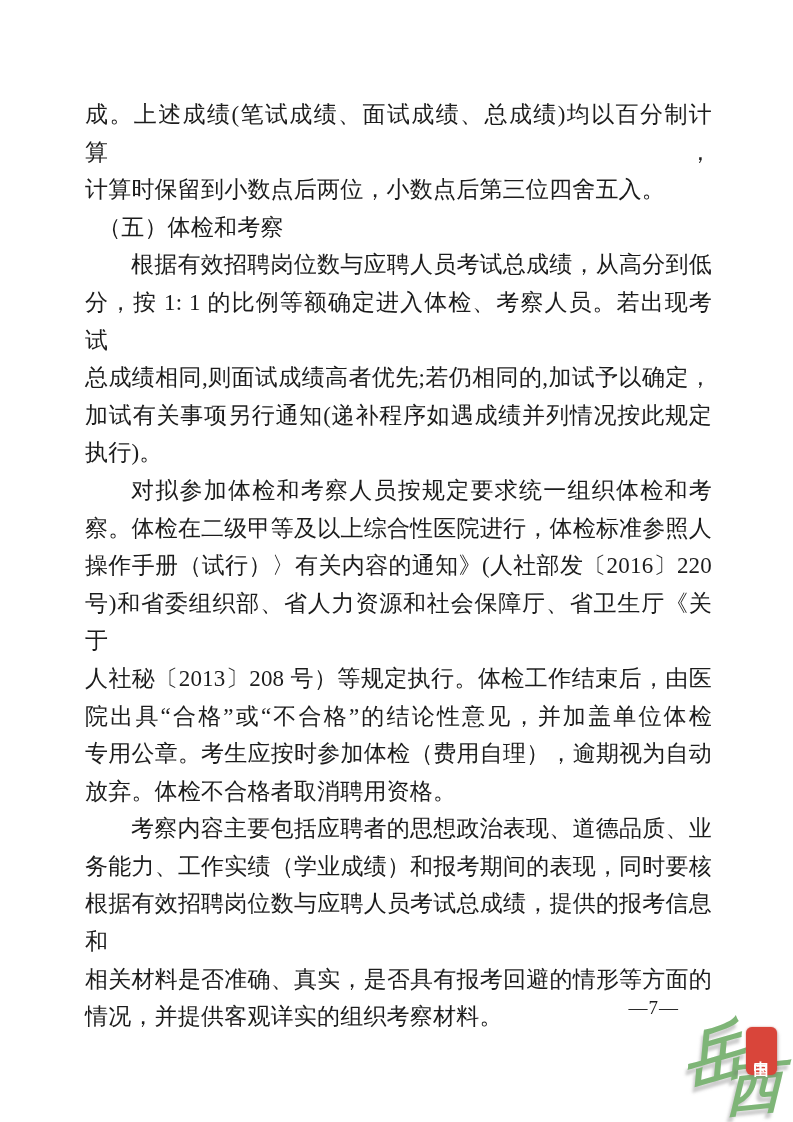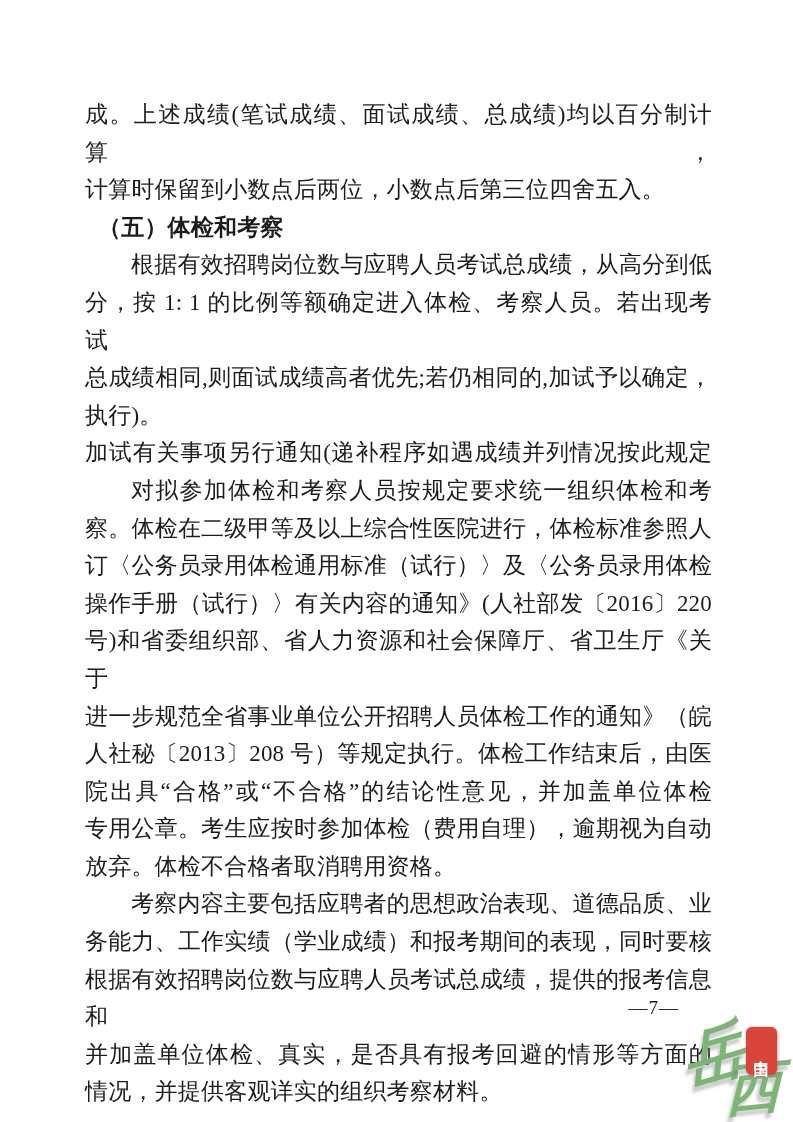--- a/index.html
+++ b/index.html
@@ -29,21 +29,21 @@
     text-justify: inter-character;
     word-break: break-all;
     white-space: normal;
   }
   .line.end {
     text-align: right;
     text-align-last: left;
   }
   .line.ind { text-indent: 46px; }
   .line.hd {
-    font-weight: bold;
+    font-weight: normal;
     text-indent: 13px;
     text-align: right;
     text-align-last: left;
   }
   .pagenum {
     position: absolute;
     top: 997px;
     right: 114px;
     font-size: 19px;
     letter-spacing: 1px;
@@ -103,36 +103,34 @@
 
 <div class="page">
 
   <div class="content">
     <div class="line">成。上述成绩(笔试成绩、面试成绩、总成绩)均以百分制计算，</div>
     <div class="line end">计算时保留到小数点后两位，小数点后第三位四舍五入。</div>
     <div class="line hd">（五）体检和考察</div>
     <div class="line ind">根据有效招聘岗位数与应聘人员考试总成绩，从高分到低</div>
     <div class="line">分，按 1: 1 的比例等额确定进入体检、考察人员。若出现考试</div>
     <div class="line">总成绩相同,则面试成绩高者优先;若仍相同的,加试予以确定，</div>
+    <div class="line">加试有关事项另行通知(递补程序如遇成绩并列情况按此规定</div>
     <div class="line end">执行)。</div>
-    <div class="line">加试有关事项另行通知(递补程序如遇成绩并列情况按此规定</div>
     <div class="line ind">对拟参加体检和考察人员按规定要求统一组织体检和考</div>
     <div class="line">察。体检在二级甲等及以上综合性医院进行，体检标准参照人</div>
-    <div class="line">订〈公务员录用体检通用标准（试行）〉及〈公务员录用体检</div>
     <div class="line">操作手册（试行）〉有关内容的通知》(人社部发〔2016〕220</div>
     <div class="line">号)和省委组织部、省人力资源和社会保障厅、省卫生厅《关于</div>
-    <div class="line">进一步规范全省事业单位公开招聘人员体检工作的通知》（皖</div>
     <div class="line">人社秘〔2013〕208 号）等规定执行。体检工作结束后，由医</div>
     <div class="line">院出具“合格”或“不合格”的结论性意见，并加盖单位体检</div>
     <div class="line">专用公章。考生应按时参加体检（费用自理），逾期视为自动</div>
     <div class="line end">放弃。体检不合格者取消聘用资格。</div>
     <div class="line ind">考察内容主要包括应聘者的思想政治表现、道德品质、业</div>
     <div class="line">务能力、工作实绩（学业成绩）和报考期间的表现，同时要核</div>
     <div class="line">根据有效招聘岗位数与应聘人员考试总成绩，提供的报考信息和</div>
-    <div class="line">并加盖单位体检、真实，是否具有报考回避的情形等方面的</div>
+    <div class="line">相关材料是否准确、真实，是否具有报考回避的情形等方面的</div>
     <div class="line end">情况，并提供客观详实的组织考察材料。</div>
   </div>
 
   <div class="pagenum">—7—</div>
 
   <div class="logo">
     <span class="char-yue">岳</span>
     <span class="char-xi">西</span>
     <div class="seal">
       <span class="seal-text">中国</span>

